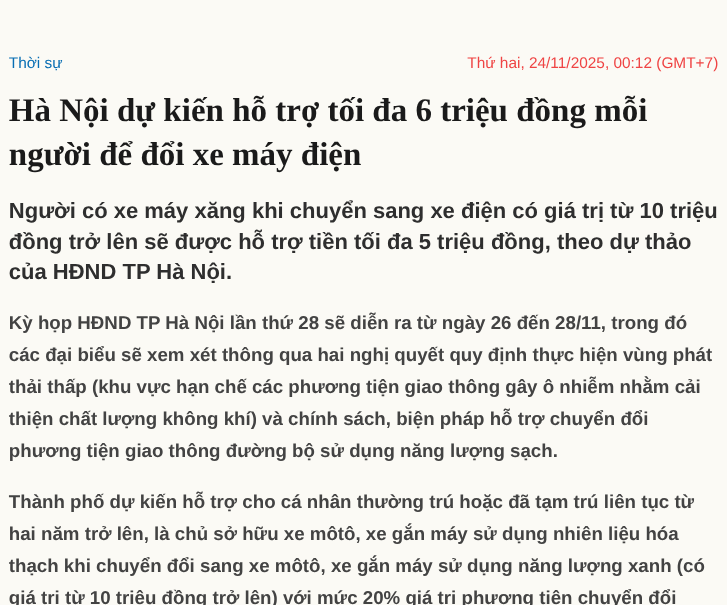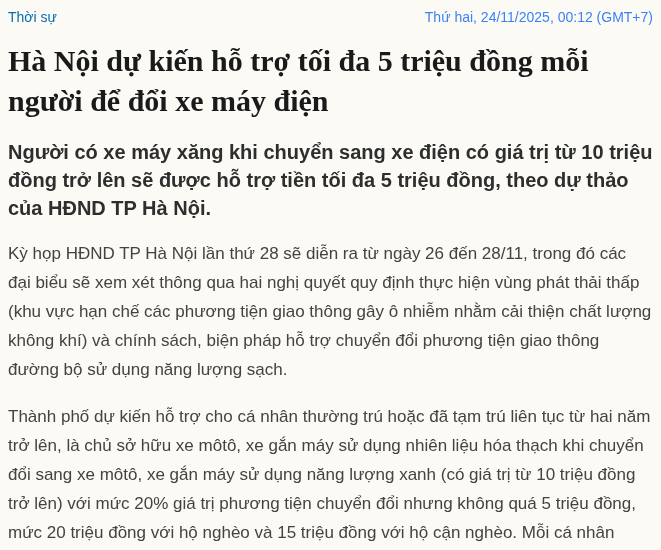--- a/index.html
+++ b/index.html
@@ -17,64 +17,65 @@
     width: 661px;
     height: 550px;
     padding: 8px 8px 0 8px;
   }
   .meta-bar {
     display: flex;
     justify-content: space-between;
     align-items: baseline;
     font-size: 14px;
     line-height: 18px;
+    margin-top: 40px;
   }
   .category-link {
     color: #076db3;
     text-decoration: none;
     cursor: pointer;
   }
   .publish-datetime {
-    color: #3b82f6;
+    color: #ef4444;
     text-align: center;
   }
   .article-title {
     font-family: "Liberation Serif", serif;
     font-weight: 700;
     font-size: 30px;
     line-height: 40px;
     color: #1a1a1a;
     margin: 15px 0 17px 0;
   }
   .article-lead {
     font-size: 20px;
     font-weight: 700;
     line-height: 28px;
     color: #2e2e2e;
     margin: 0 0 17px 0;
   }
   .body-para {
     font-size: 17px;
-    font-weight: 400;
+    font-weight: 700;
     line-height: 29px;
     color: #434343;
     margin: 0 0 18px 0;
   }
 </style>
 </head>
 <body>
 
 <div class="page">
 
   <div class="meta-bar">
     <a class="category-link">Thời sự</a>
     <span class="publish-datetime">Thứ hai, 24/11/2025, 00:12 (GMT+7)</span>
   </div>
 
-  <h1 class="article-title">Hà Nội dự kiến hỗ trợ tối đa 5 triệu đồng mỗi người để đổi xe máy điện</h1>
+  <h1 class="article-title">Hà Nội dự kiến hỗ trợ tối đa 6 triệu đồng mỗi người để đổi xe máy điện</h1>
 
   <p class="article-lead">Người có xe máy xăng khi chuyển sang xe điện có giá trị từ 10 triệu đồng trở lên sẽ được hỗ trợ tiền tối đa 5 triệu đồng, theo dự thảo của HĐND TP Hà Nội.</p>
 
   <p class="body-para">Kỳ họp HĐND TP Hà Nội lần thứ 28 sẽ diễn ra từ ngày 26 đến 28/11, trong đó các đại biểu sẽ xem xét thông qua hai nghị quyết quy định thực hiện vùng phát thải thấp (khu vực hạn chế các phương tiện giao thông gây ô nhiễm nhằm cải thiện chất lượng không khí) và chính sách, biện pháp hỗ trợ chuyển đổi phương tiện giao thông đường bộ sử dụng năng lượng sạch.</p>
 
   <p class="body-para">Thành phố dự kiến hỗ trợ cho cá nhân thường trú hoặc đã tạm trú liên tục từ hai năm trở lên, là chủ sở hữu xe môtô, xe gắn máy sử dụng nhiên liệu hóa thạch khi chuyển đổi sang xe môtô, xe gắn máy sử dụng năng lượng xanh (có giá trị từ 10 triệu đồng trở lên) với mức 20% giá trị phương tiện chuyển đổi nhưng không quá 5 triệu đồng, mức 20 triệu đồng với hộ nghèo và 15 triệu đồng với hộ cận nghèo. Mỗi cá nhân được hỗ trợ cho một xe trong thời gian từ ngày Nghị quyết này có hiệu lực đến trước ngày 1/1/2031.</p>
 
 </div>
 
 </body></html>

